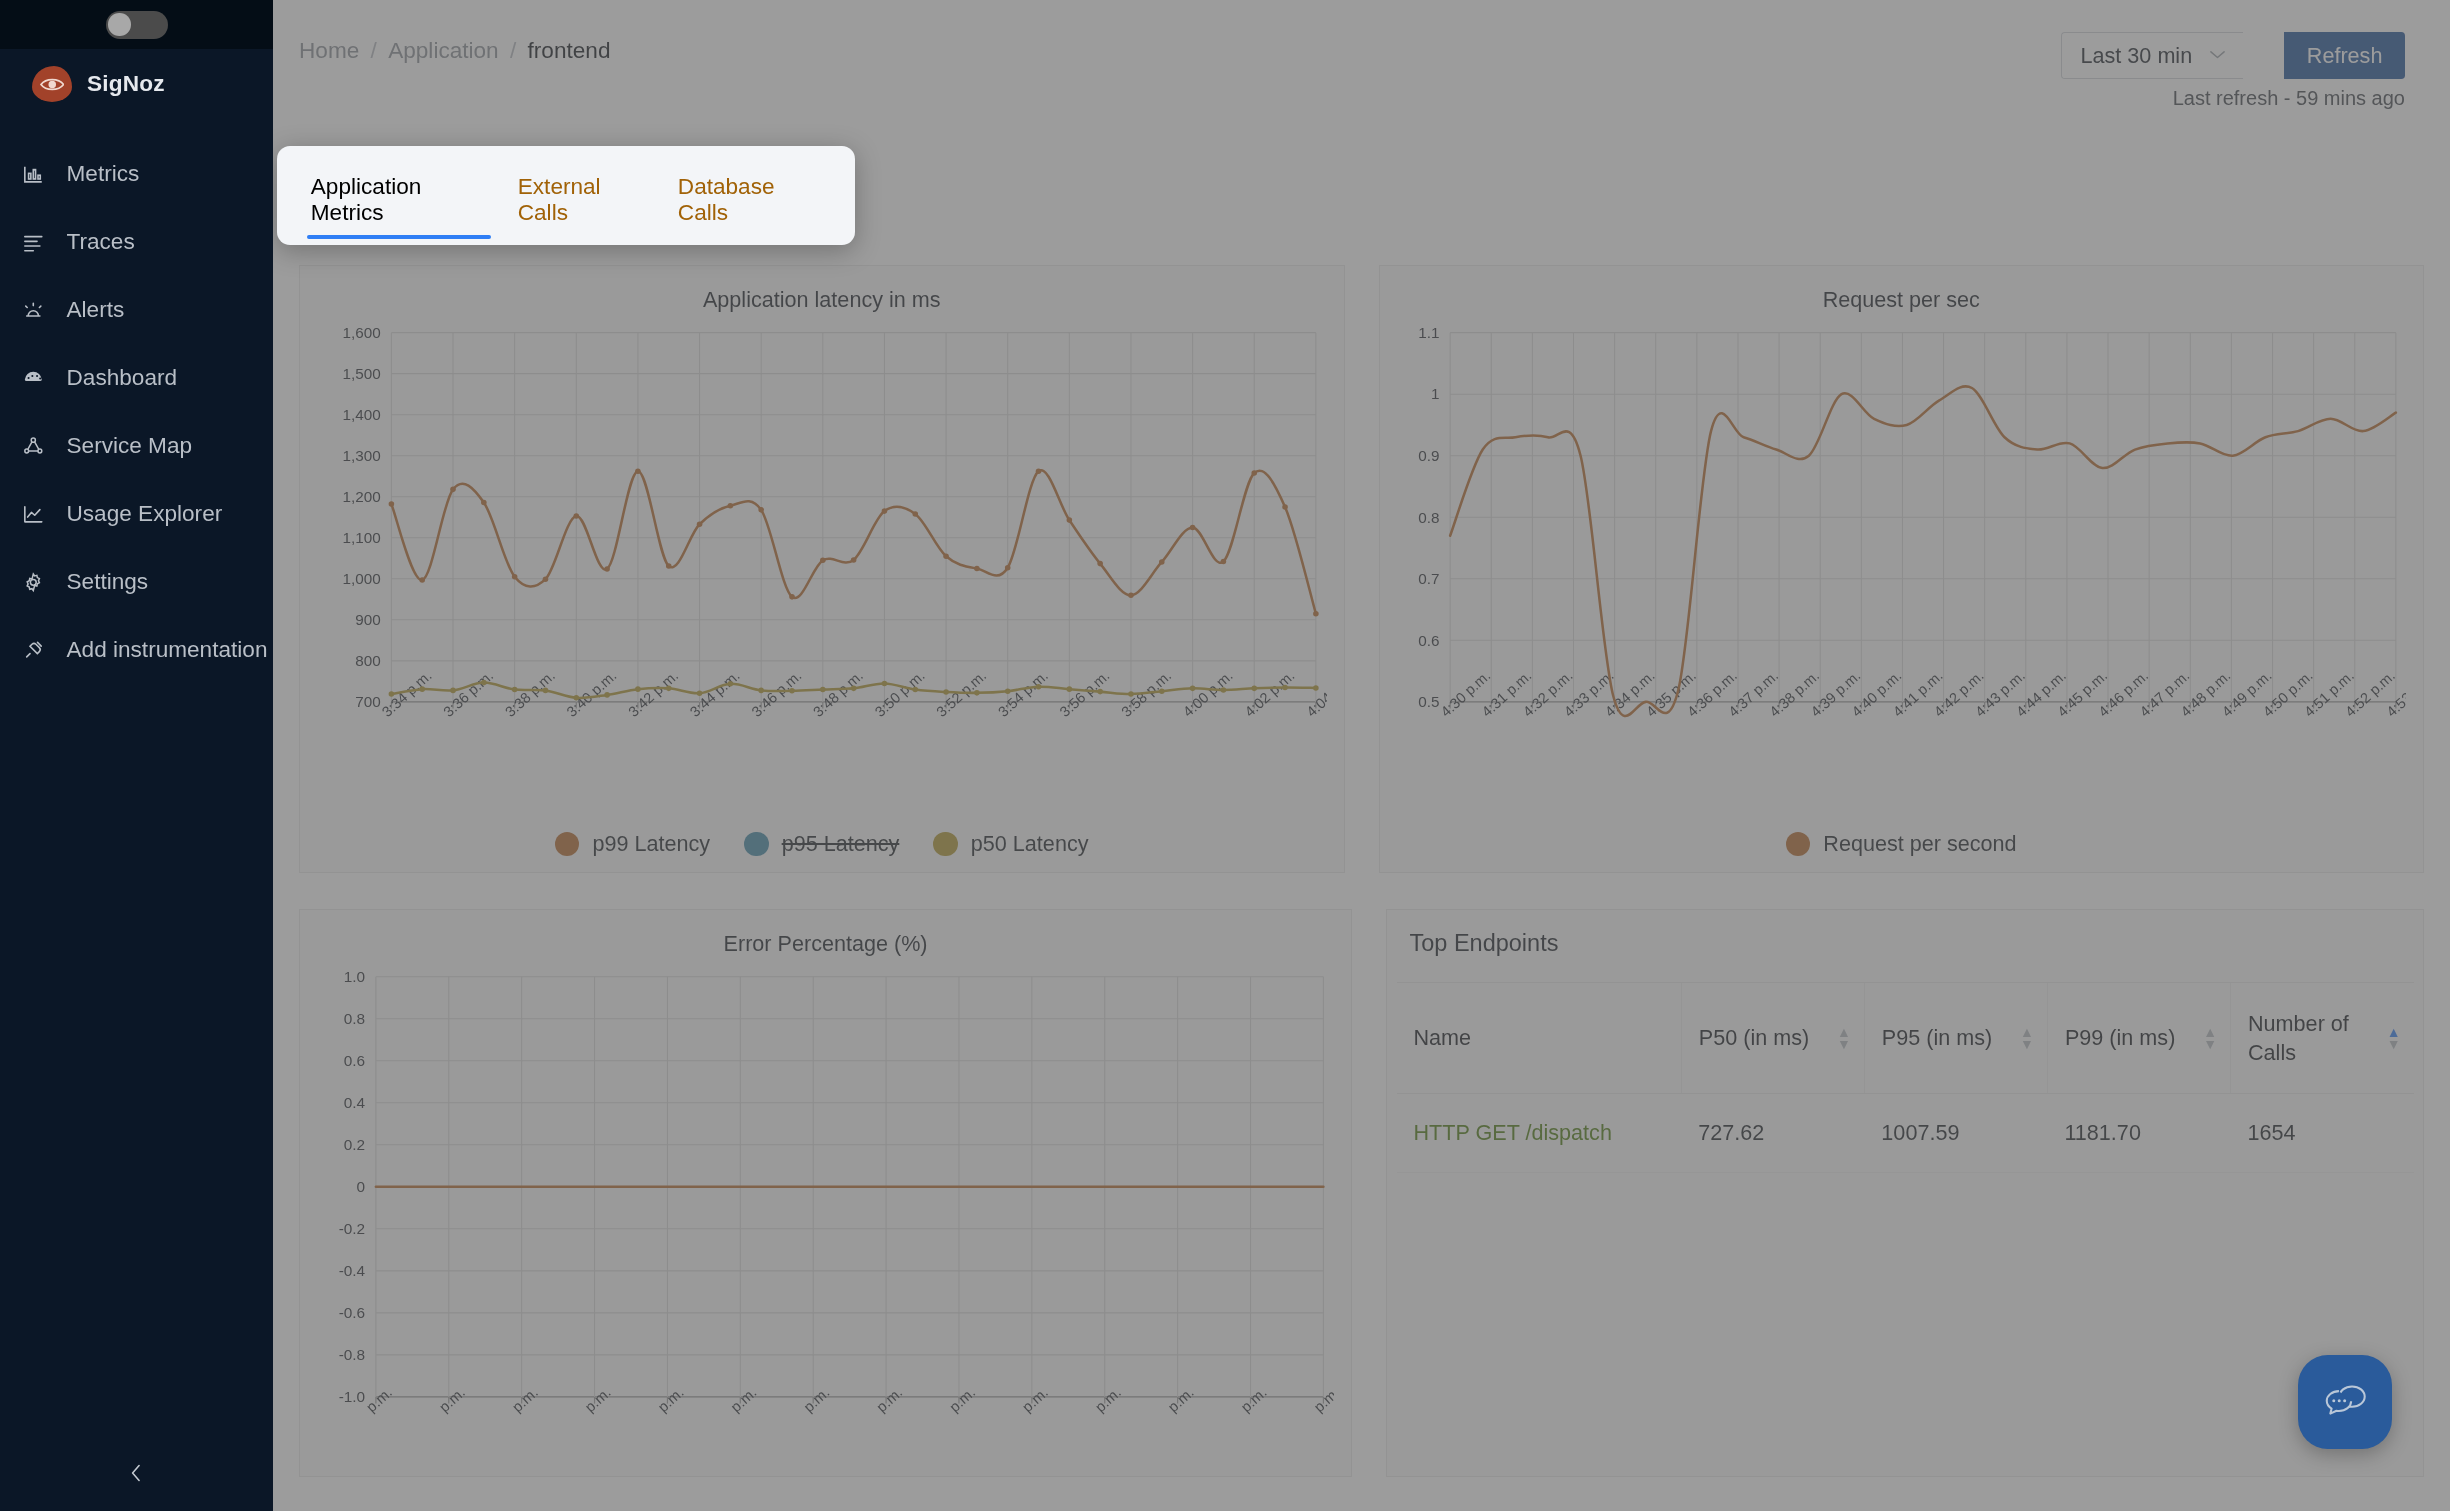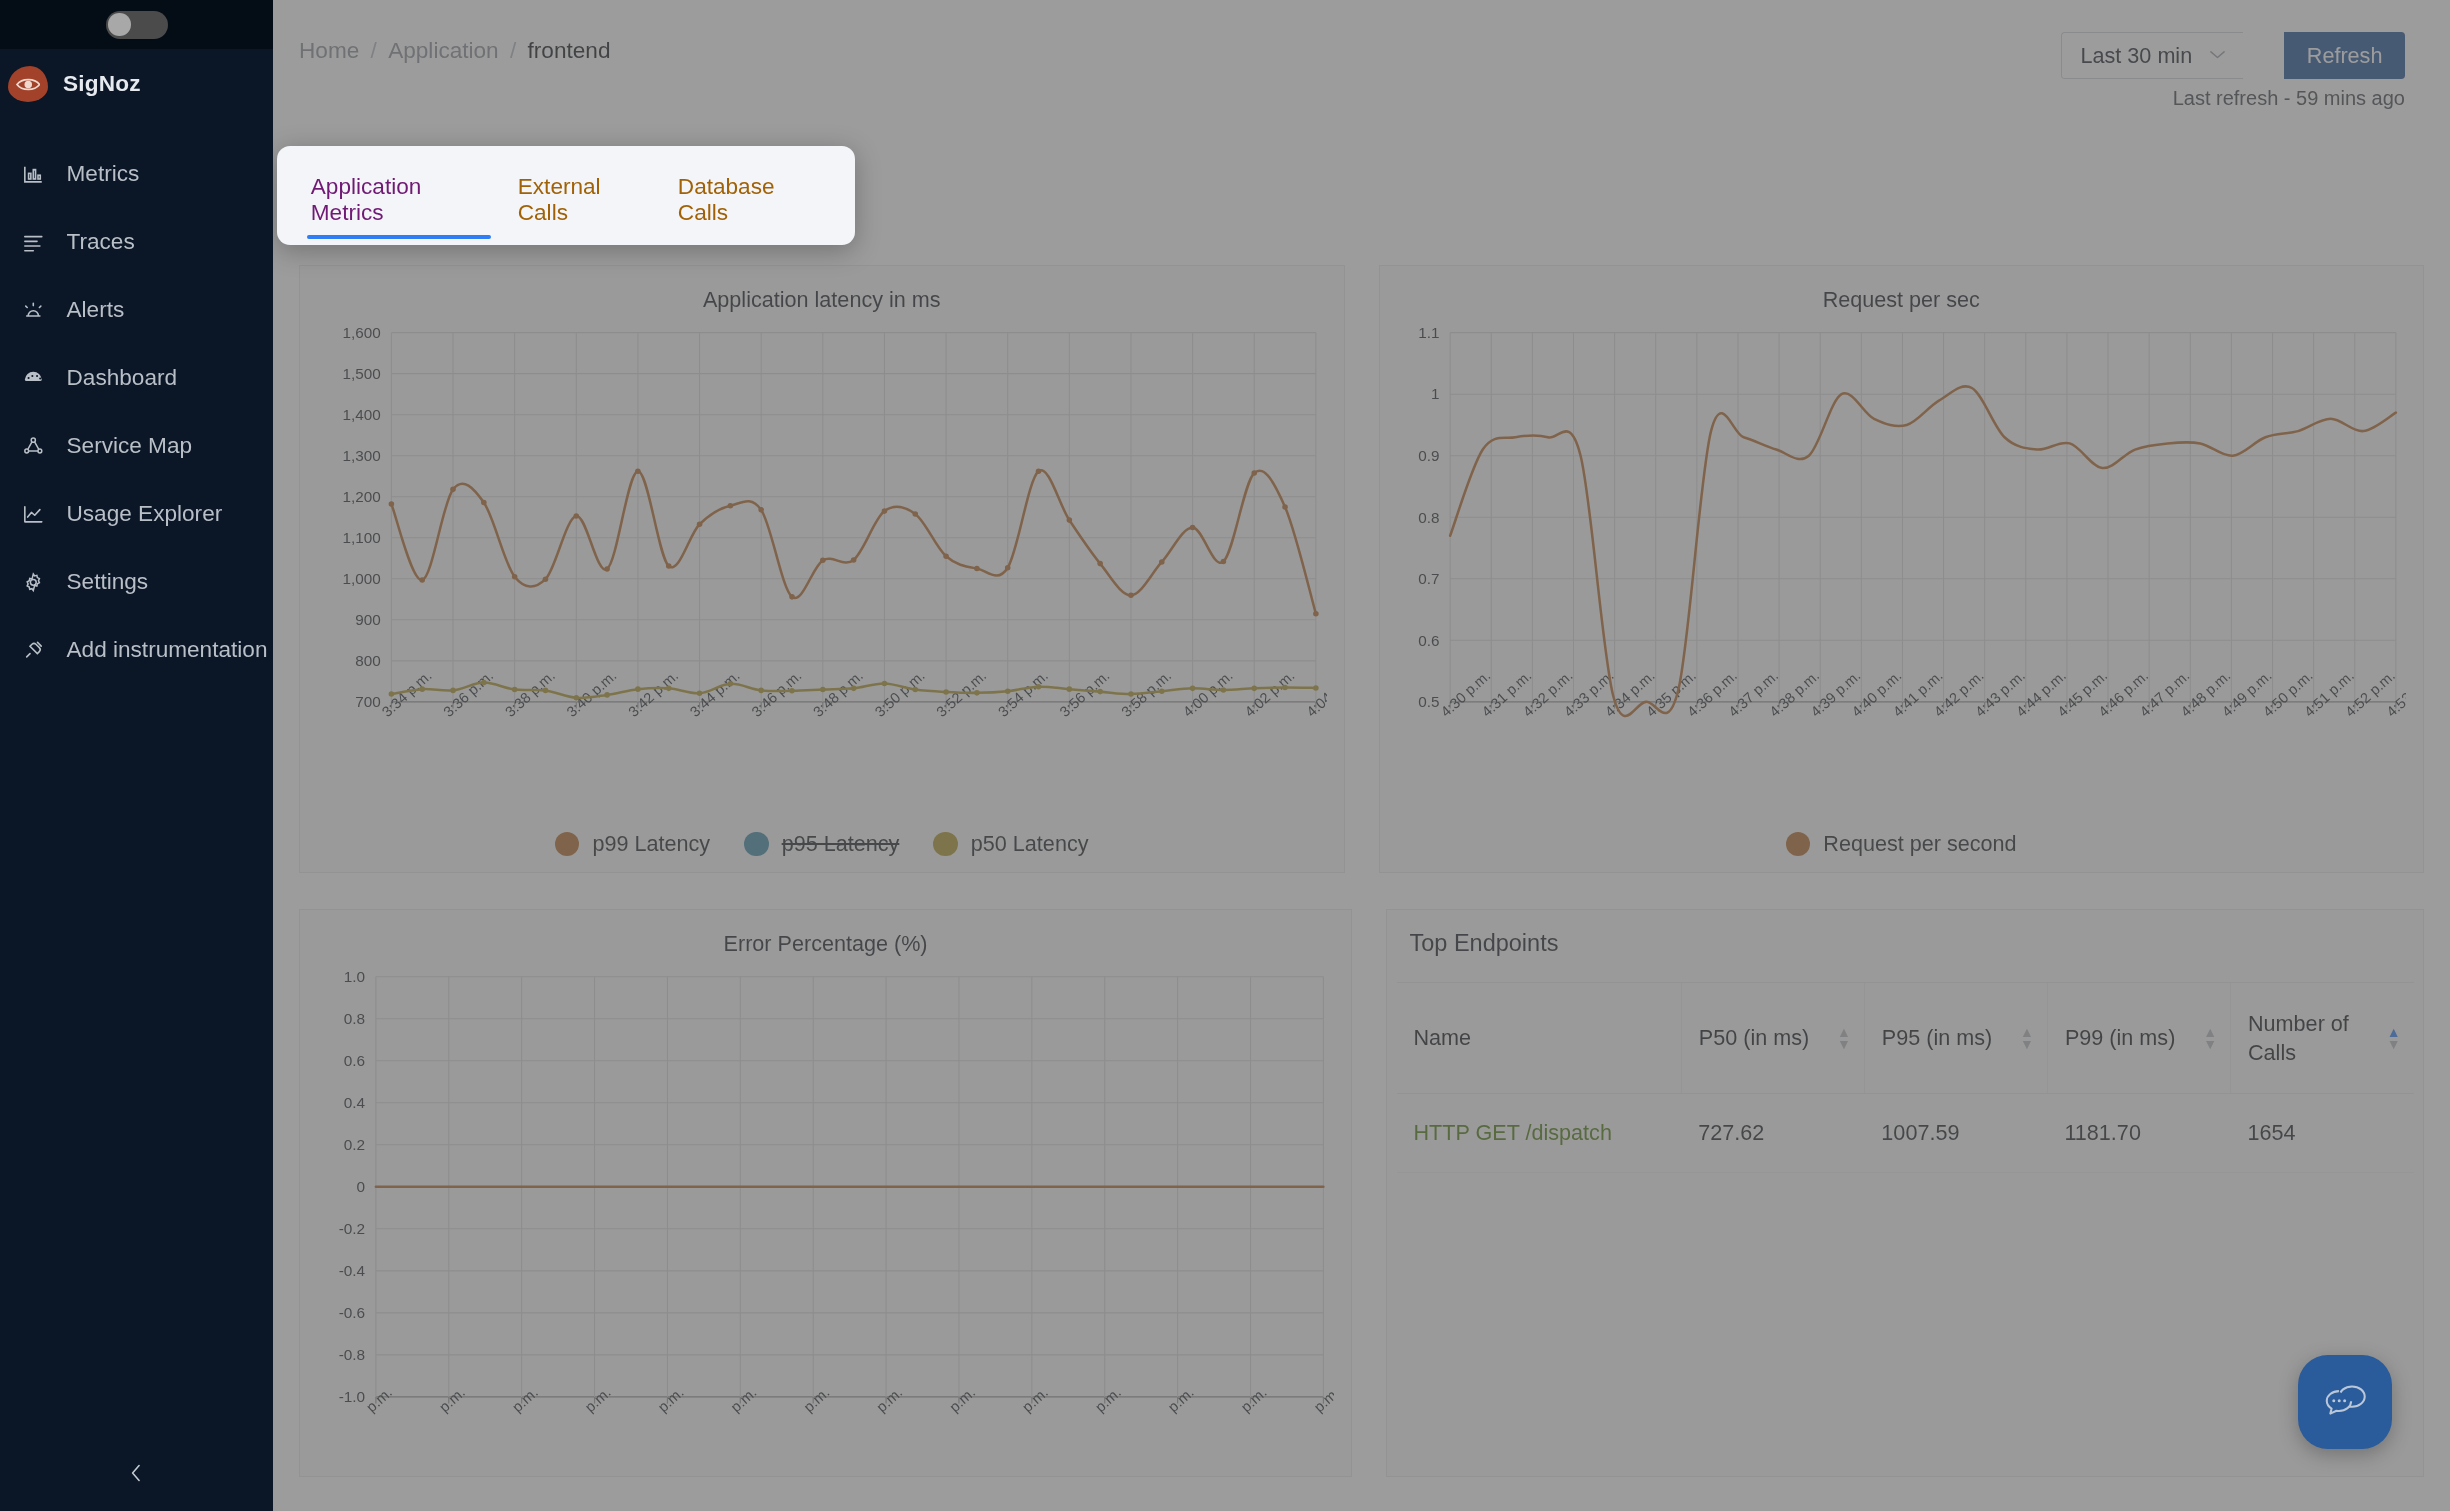--- a/index.html
+++ b/index.html
@@ -26,21 +26,21 @@
     width: 62px; height: 28px; border-radius: 15px;
     background: #4b4b4b; position: relative; cursor: pointer;
   }
   .theme-toggle .knob {
     position: absolute; left: 2.8px; top: 2.8px;
     width: 22.6px; height: 22.6px; border-radius: 50%;
     background: #a8a8a8;
   }
   .brand {
     display: flex; align-items: center; gap: 15px;
-    padding: 17px 0 17px 8px;
+    padding: 17px 0 17px 32px;
   }
   .brand-logo {
     width: 40px; height: 36px;
     background: #a2422a;
     border-radius: 55% 45% 50% 50% / 58% 58% 42% 42%;
     display: flex; align-items: center; justify-content: center;
   }
   .brand-name { color: #e6e9ee; font-size: 22.6px; font-weight: bold; letter-spacing: 0.2px; }
 
   .nav { margin-top: 21px; }
@@ -102,21 +102,21 @@
     border-radius: 13px;
     box-shadow: 0 5.6px 26px rgba(0,0,0,.26);
     z-index: 25;
     display: flex; align-items: flex-end; gap: 0;
     padding: 0 19px;
   }
   .tab {
     position: relative; padding: 0 15px 19px 15px;
     font-size: 22.6px; color: #a16207; cursor: pointer;
   }
-  .tab.active { color: #701a75; }
+  .tab.active { color: #000000; }
   .tab.active::after {
     content: ""; position: absolute; left: 11.3px; right: 11.3px; bottom: 5.6px;
     height: 4.7px; background: #2f7ef5; border-radius: 1.9px;
   }
 
   
   .dimmer {
     position: absolute; inset: 0;
     background: rgba(96,96,96,.62);
     z-index: 20; pointer-events: none;

